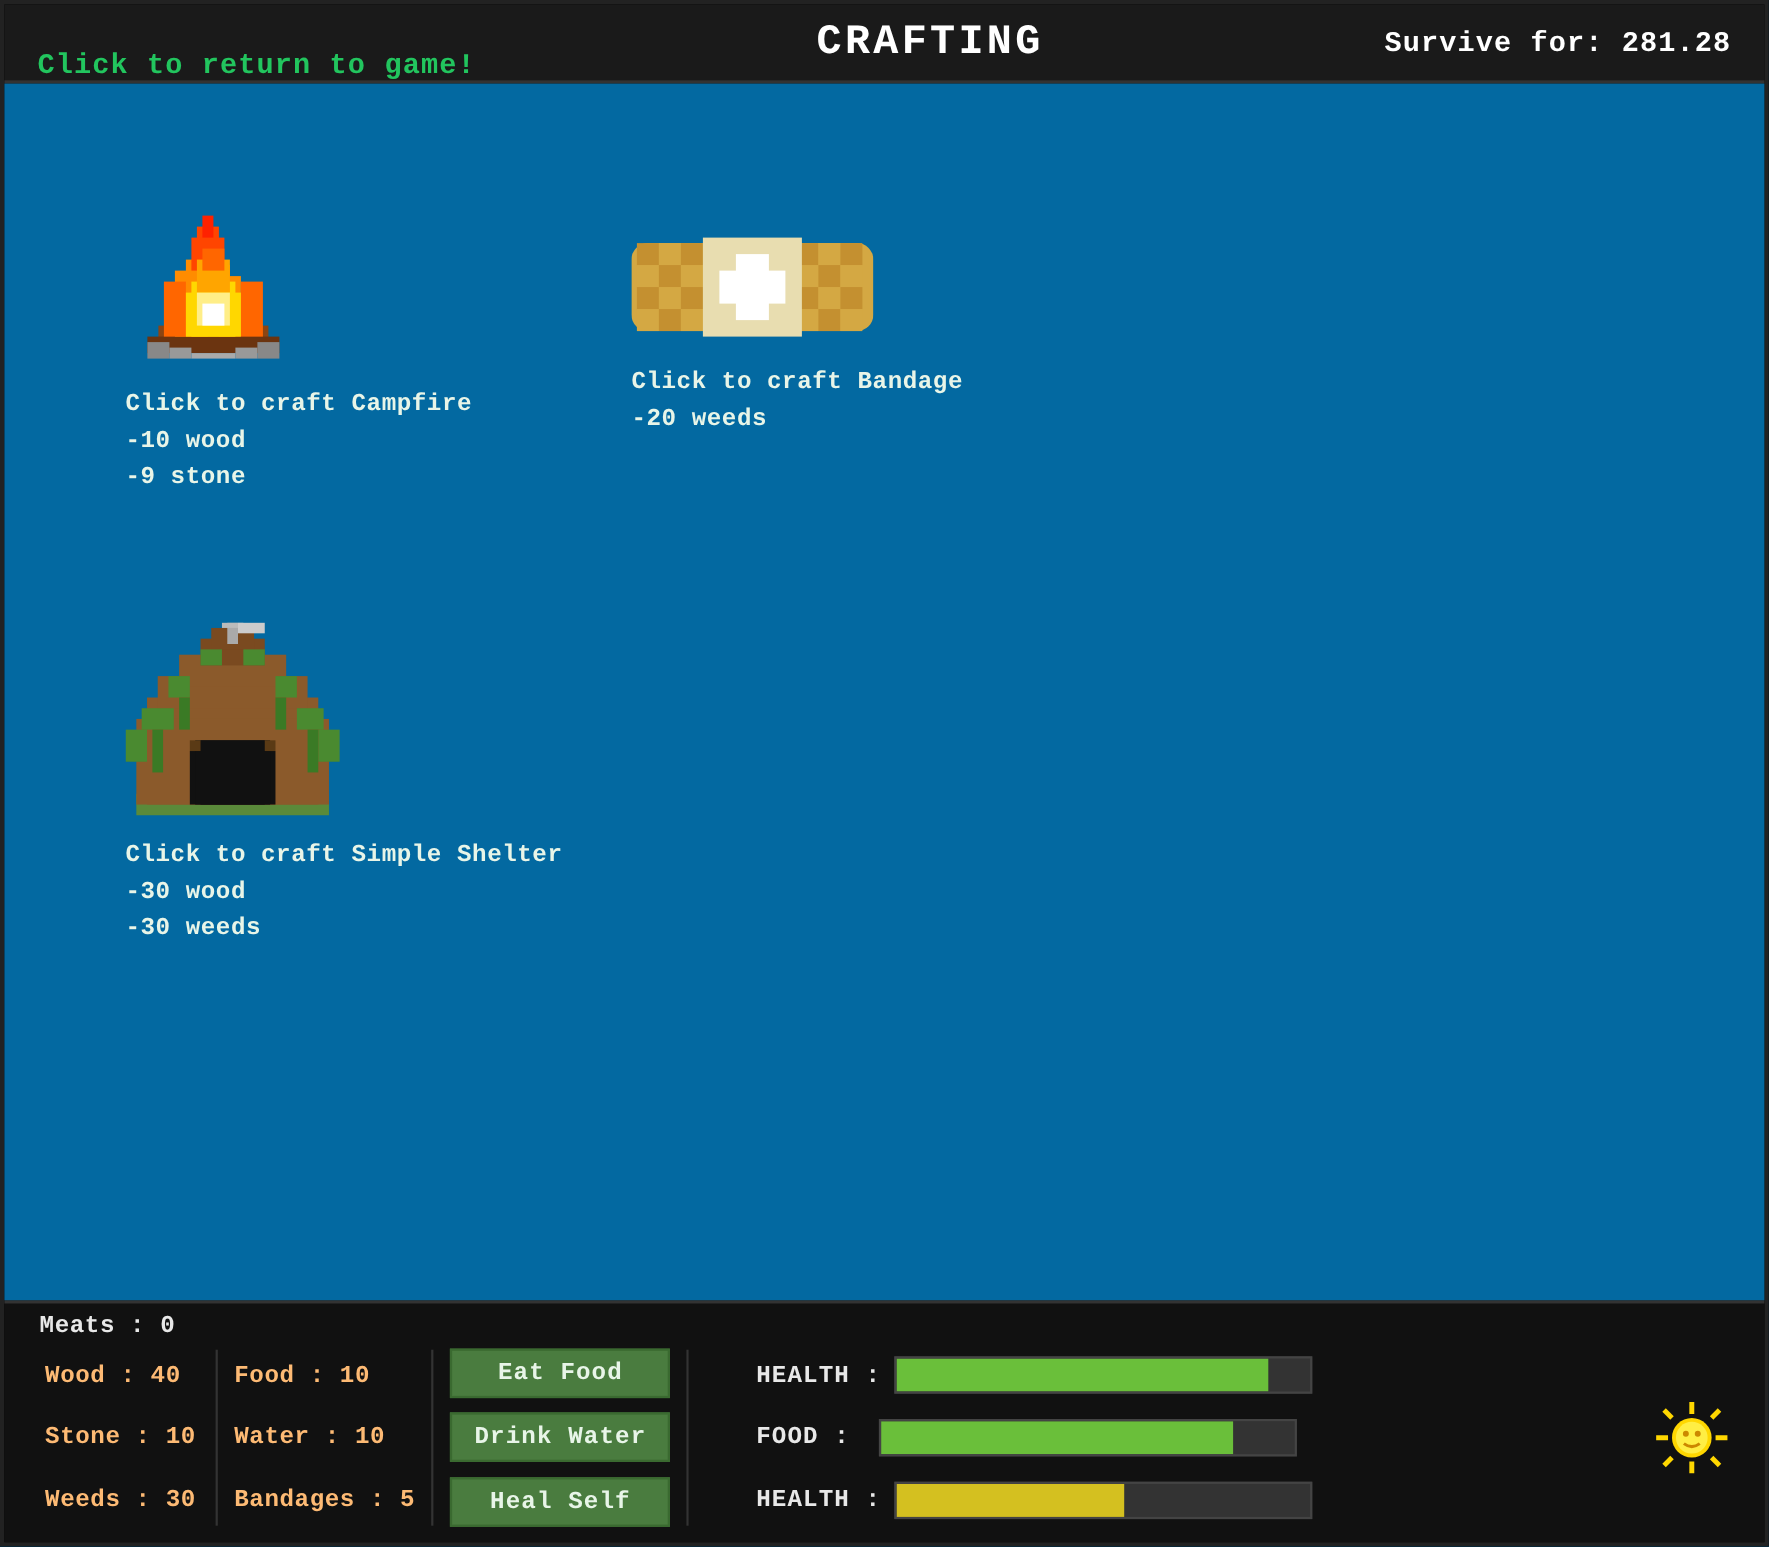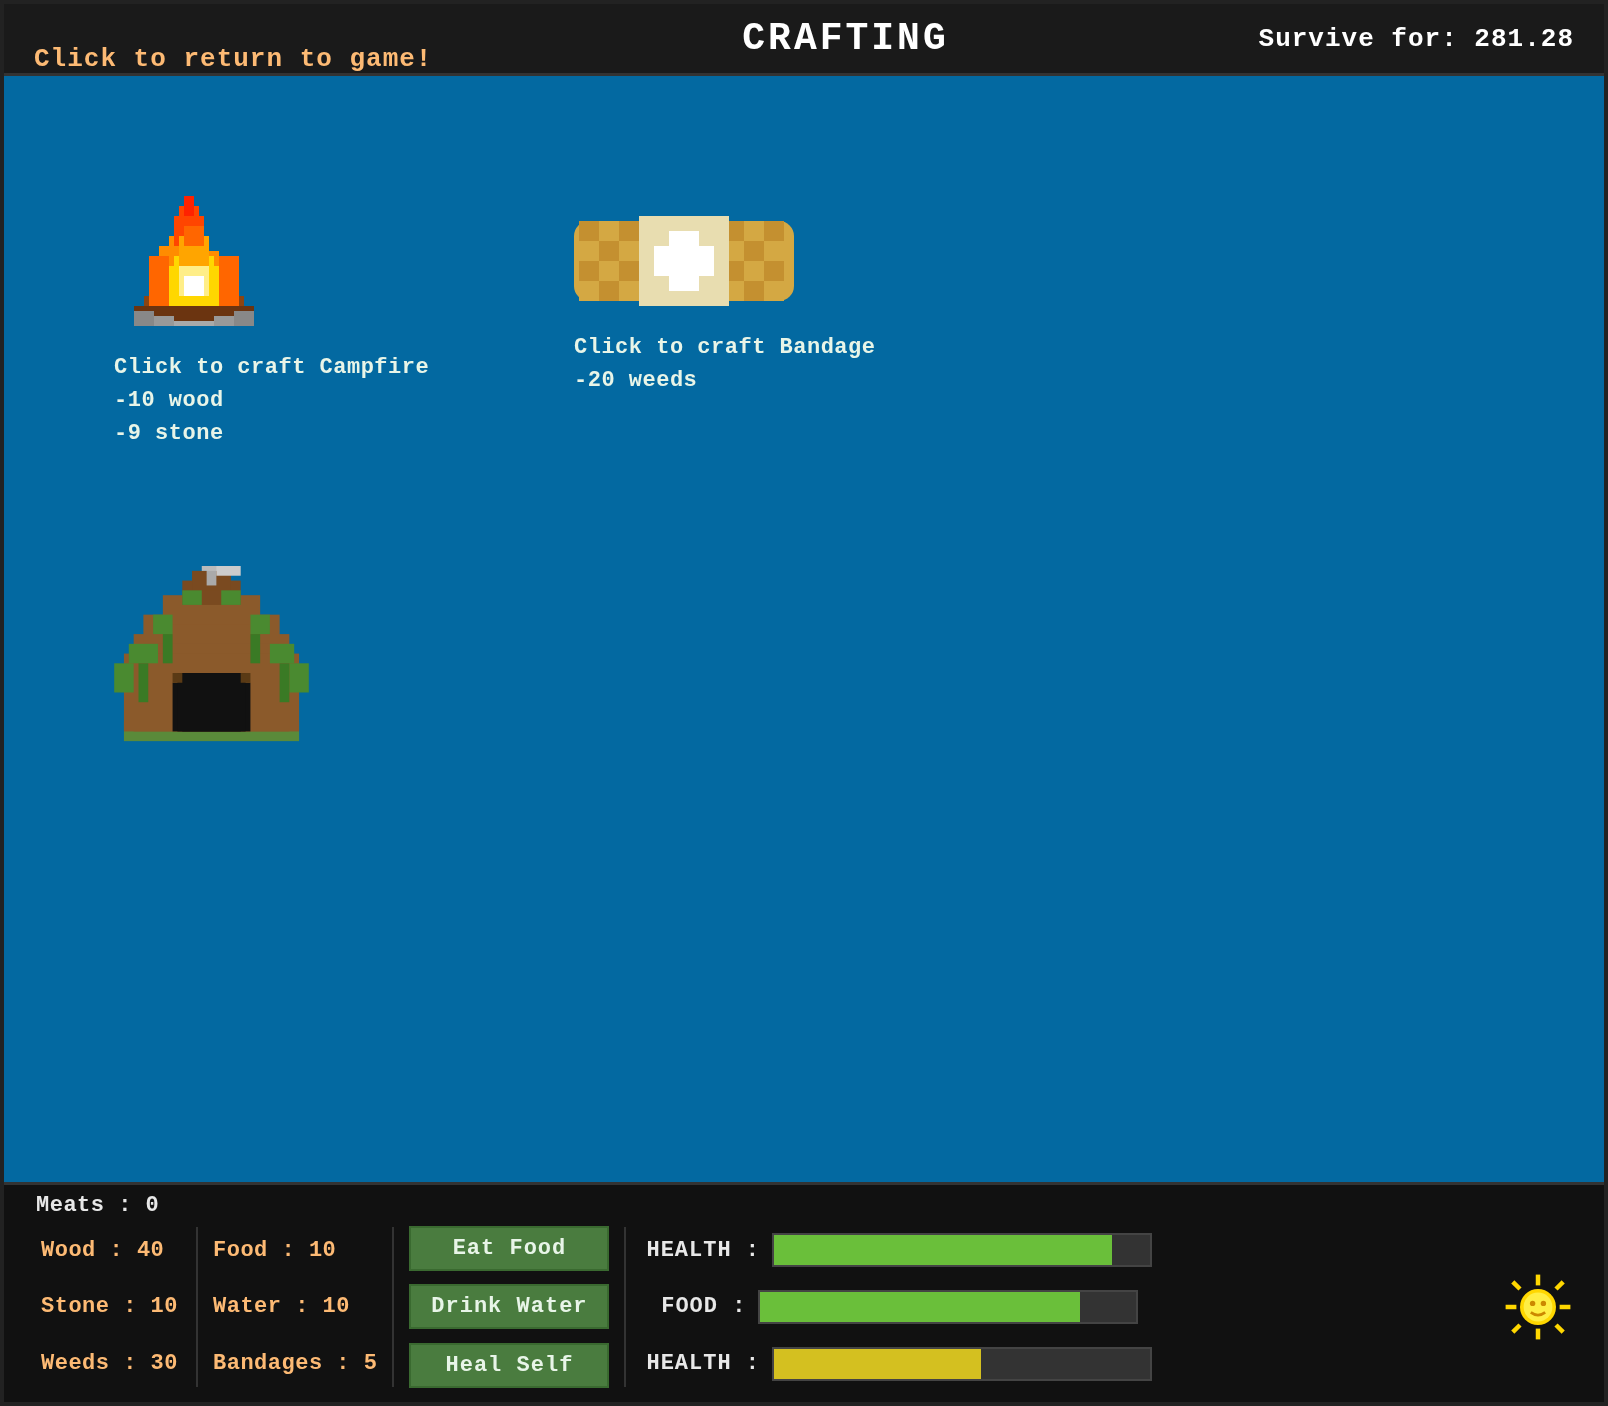--- a/index.html
+++ b/index.html
@@ -24,21 +24,21 @@
       background: #1a1a1a;
       height: 72px;
       display: flex;
       align-items: center;
       justify-content: space-between;
       padding: 0 30px;
       flex-shrink: 0;
       border-bottom: 3px solid #333;
     }
     #top-bar .return-text {
-      color: #fdba74;
+      color: #22c55e;
       font-size: 26px;
       font-weight: bold;
       cursor: pointer;
       letter-spacing: 1px;
       margin-top: 40px;
     }
     #top-bar .crafting-title {
       color: #ffffff;
       font-size: 38px;
       font-weight: bold;
@@ -193,21 +193,22 @@
       align-items: center;
       gap: 12px;
     }
 
     .bar-label {
       color: #e8e8e8;
       font-size: 22px;
       font-weight: bold;
       letter-spacing: 1px;
       min-width: 100px;
-      text-align: right;
+      text-align: left;
+      margin-left: 41px;
     }
 
     .bar-track {
       height: 34px;
       background: #333;
       flex: 1;
       max-width: 380px;
       border: 2px solid #444;
       position: relative;
       overflow: hidden;
@@ -375,20 +376,25 @@
           <rect x="13" y="22" width="14" height="12" fill="#111111"></rect>
 
           <rect x="12" y="22" width="2" height="2" fill="#5a3a15"></rect>
           <rect x="26" y="22" width="2" height="2" fill="#5a3a15"></rect>
 
           <rect x="19" y="0" width="2" height="4" fill="#aaaaaa"></rect>
           <rect x="18" y="0" width="4" height="1" fill="#bbbbbb"></rect>
 
           <rect x="21" y="0" width="5" height="2" fill="#cccccc"></rect>
         </svg>
+      </div>
+      <div class="item-label">
+        <span>Click to craft Simple Shelter</span><br>
+        <span>-30 wood</span><br>
+        <span>-30 weeds</span>
       </div>
     </div>
 
   </div>
 
   <div id="bottom-bar">
     <div id="meats-row">Meats : 0</div>
 
     <div id="stats-row">
 

